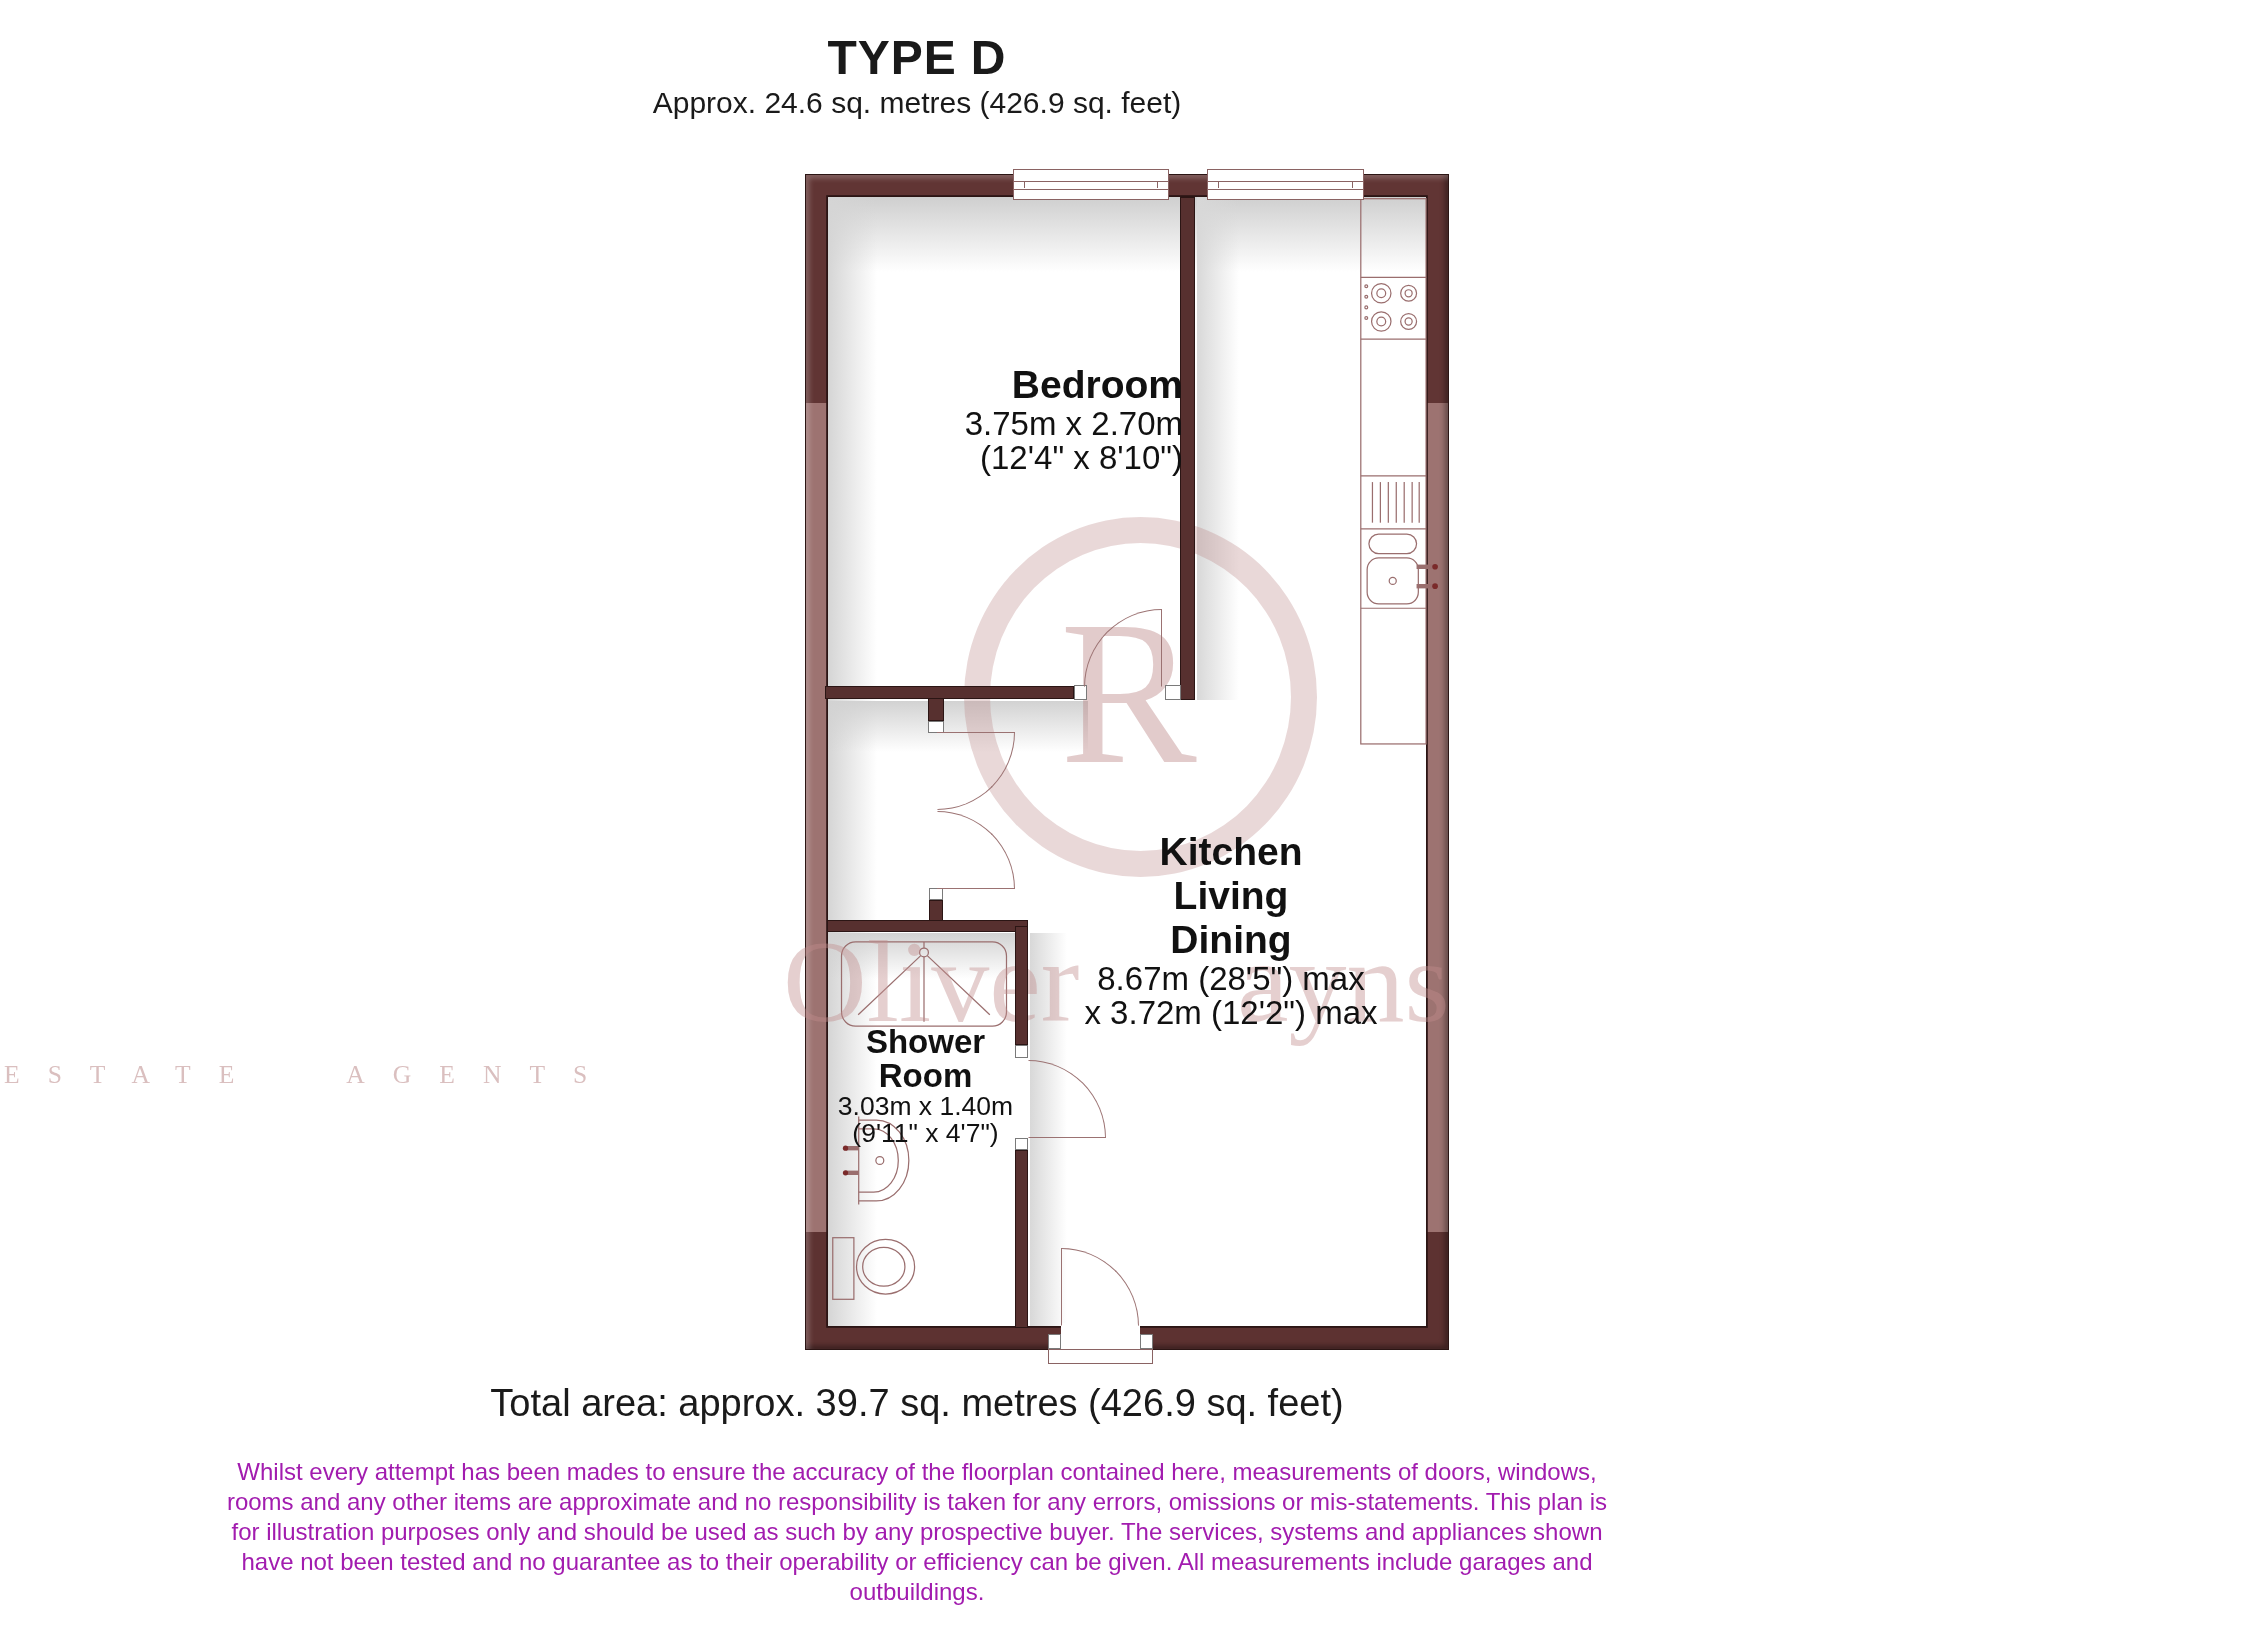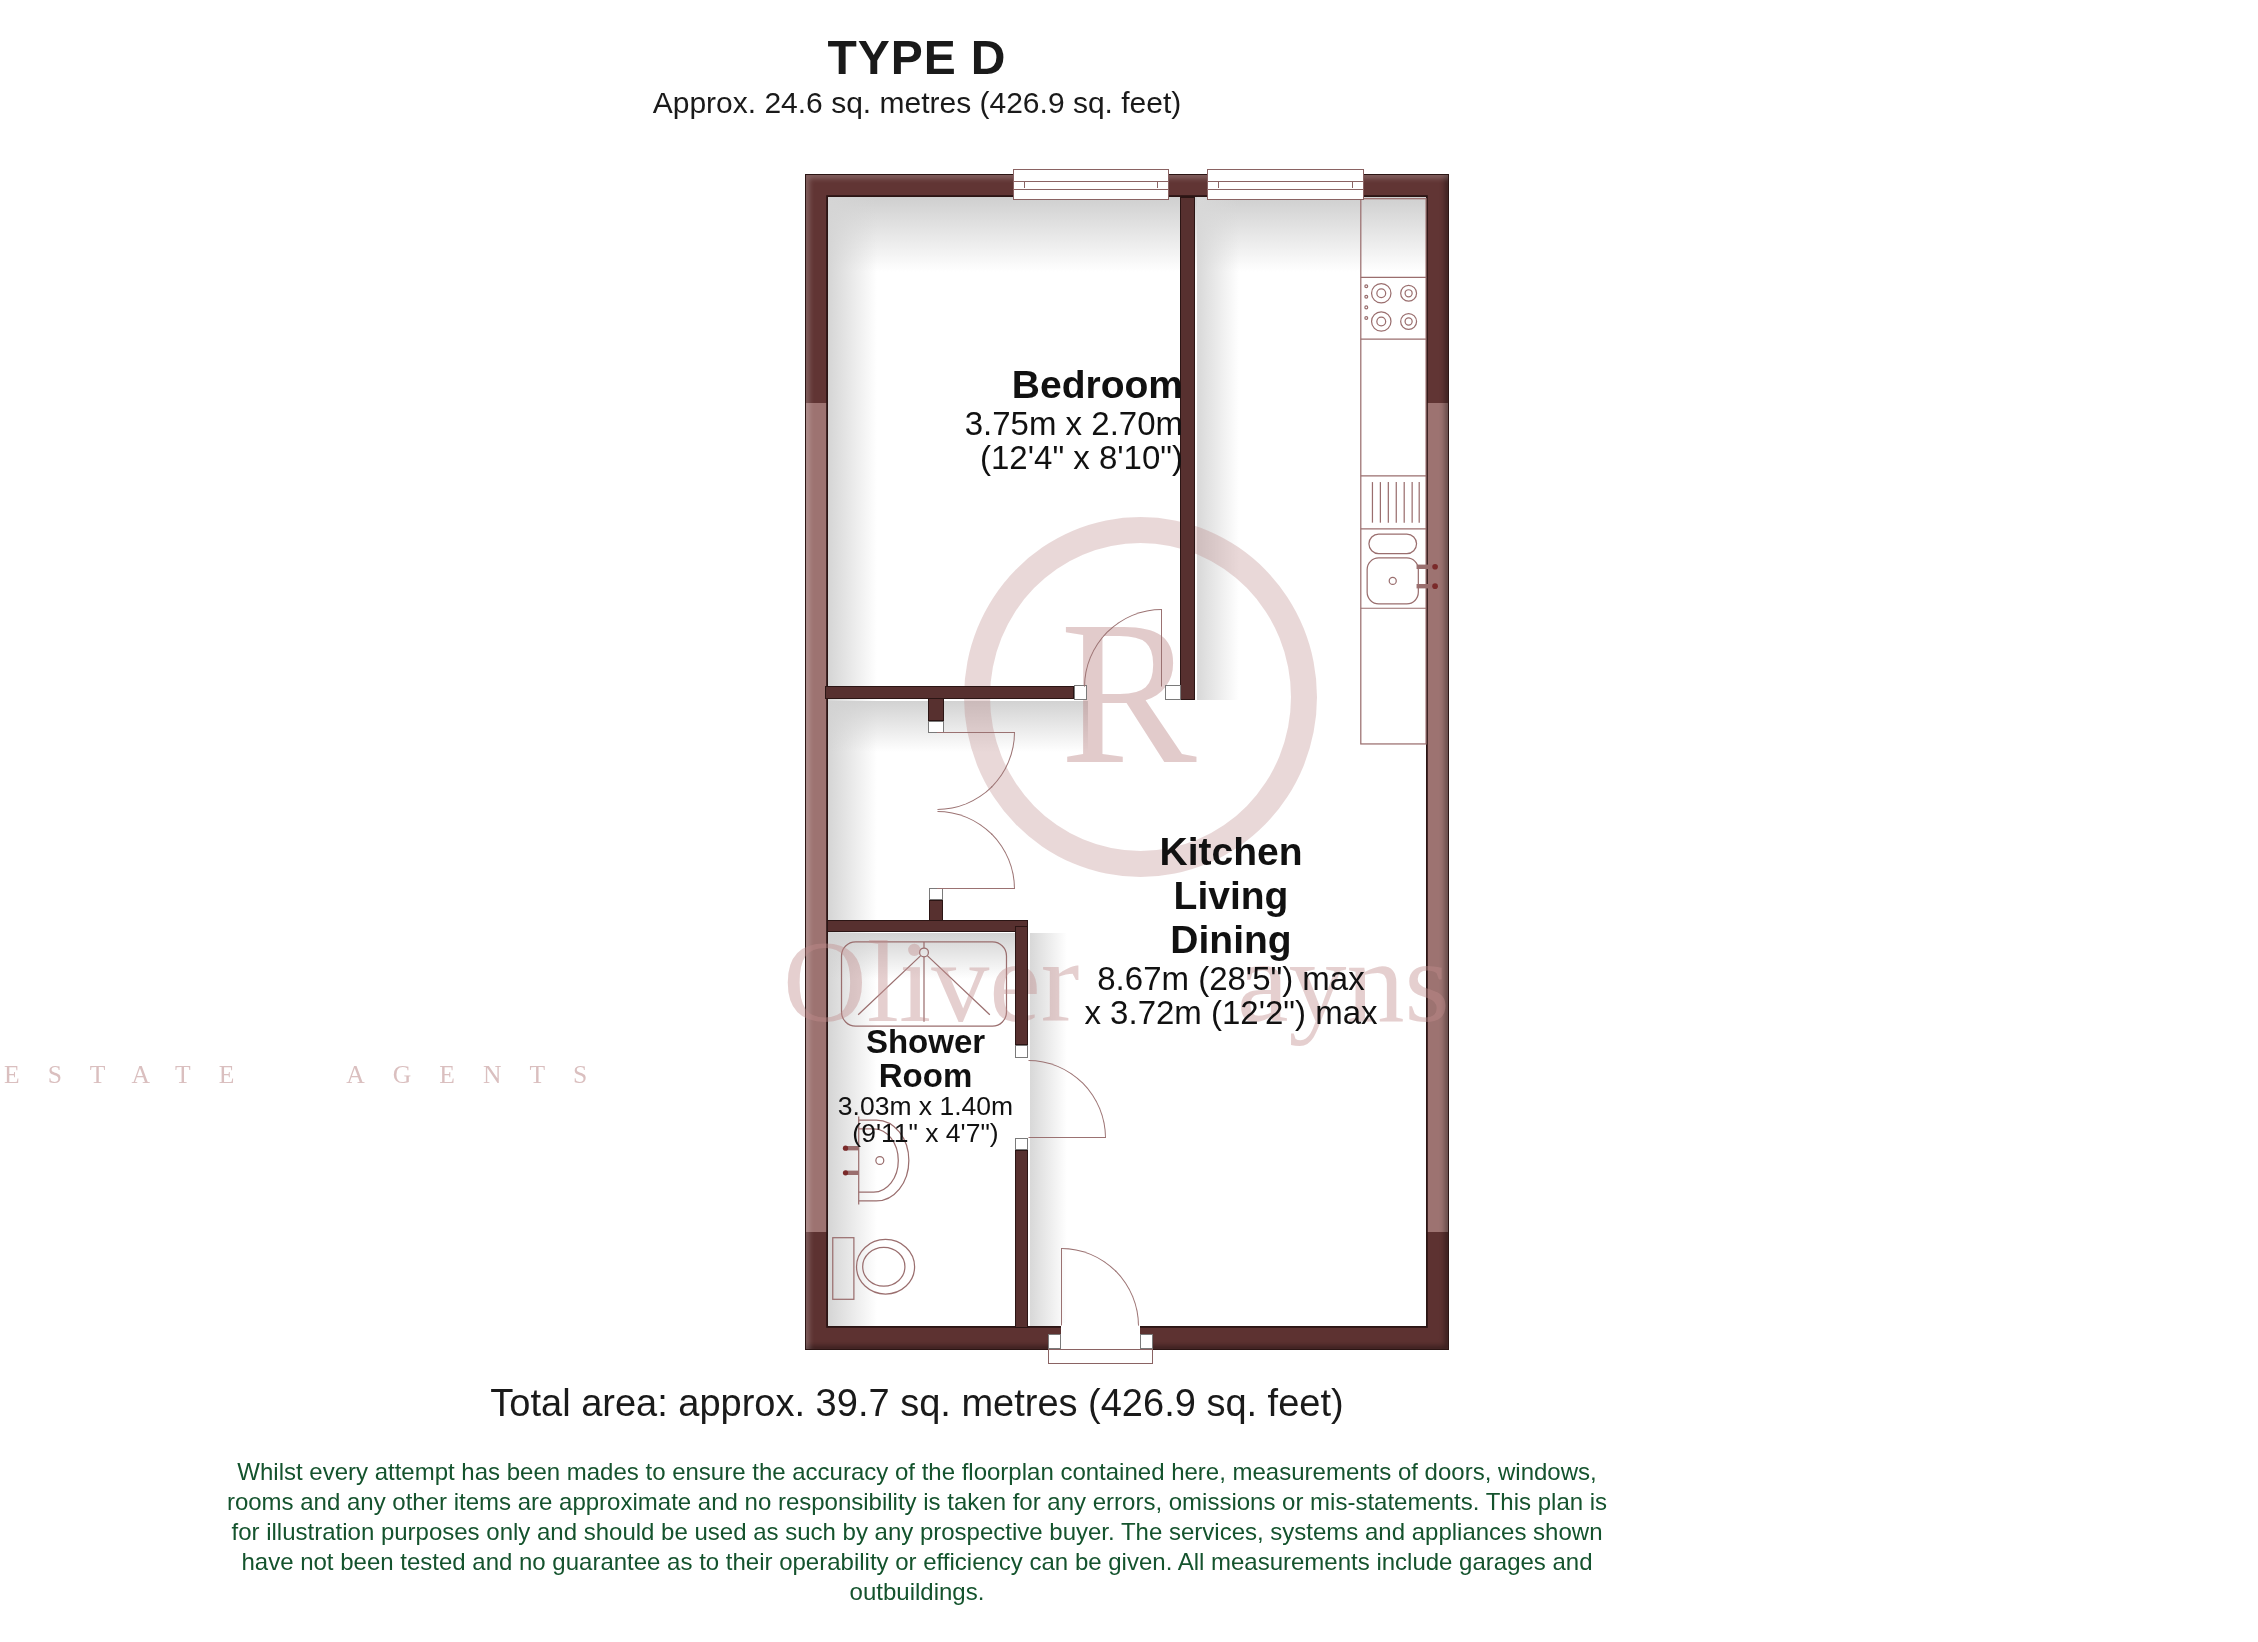--- a/index.html
+++ b/index.html
@@ -5,21 +5,21 @@
   html,body{margin:0;padding:0;background:#ffffff;}
   .page{position:relative;width:1834px;height:1643px;background:#ffffff;overflow:hidden;
         font-family:"Liberation Sans", sans-serif;color:#1a1a1a;}
   .abs{position:absolute;}
   .ctr{text-align:center;}
 
   
   .title{left:0;right:0;top:30px;font-size:48px;font-weight:bold;letter-spacing:0.9px;}
   .subtitle{left:0;right:0;top:86px;font-size:30px;}
   .total{left:0;right:0;top:1382px;font-size:38px;}
-  .disclaimer{left:0;right:0;top:1457px;font-size:24px;line-height:30px;color:#14532d;}
+  .disclaimer{left:0;right:0;top:1457px;font-size:24px;line-height:30px;color:#a21caf;}
   .producer{left:0;right:0;top:1600px;font-size:26.5px;}
 
   
   .ring{left:805px;top:174px;width:644px;height:1176px;box-sizing:border-box;
         border:1.8px solid #2b1514;z-index:1;
         background:linear-gradient(180deg,#613534 0px,#613534 228px,#9d7371 228px,#9d7371 1057px,#5d3231 1057px,#5d3231 100%);
         box-shadow:inset 3.5px 3.5px 5.3px rgba(255,255,255,.22), inset -3.5px -3.5px 5.3px rgba(0,0,0,.35);}
   .floor{left:828px;top:197px;width:598px;height:1129px;background:#ffffff;z-index:2;
          box-shadow:0 0 0 1.8px #2b1514;}
 

